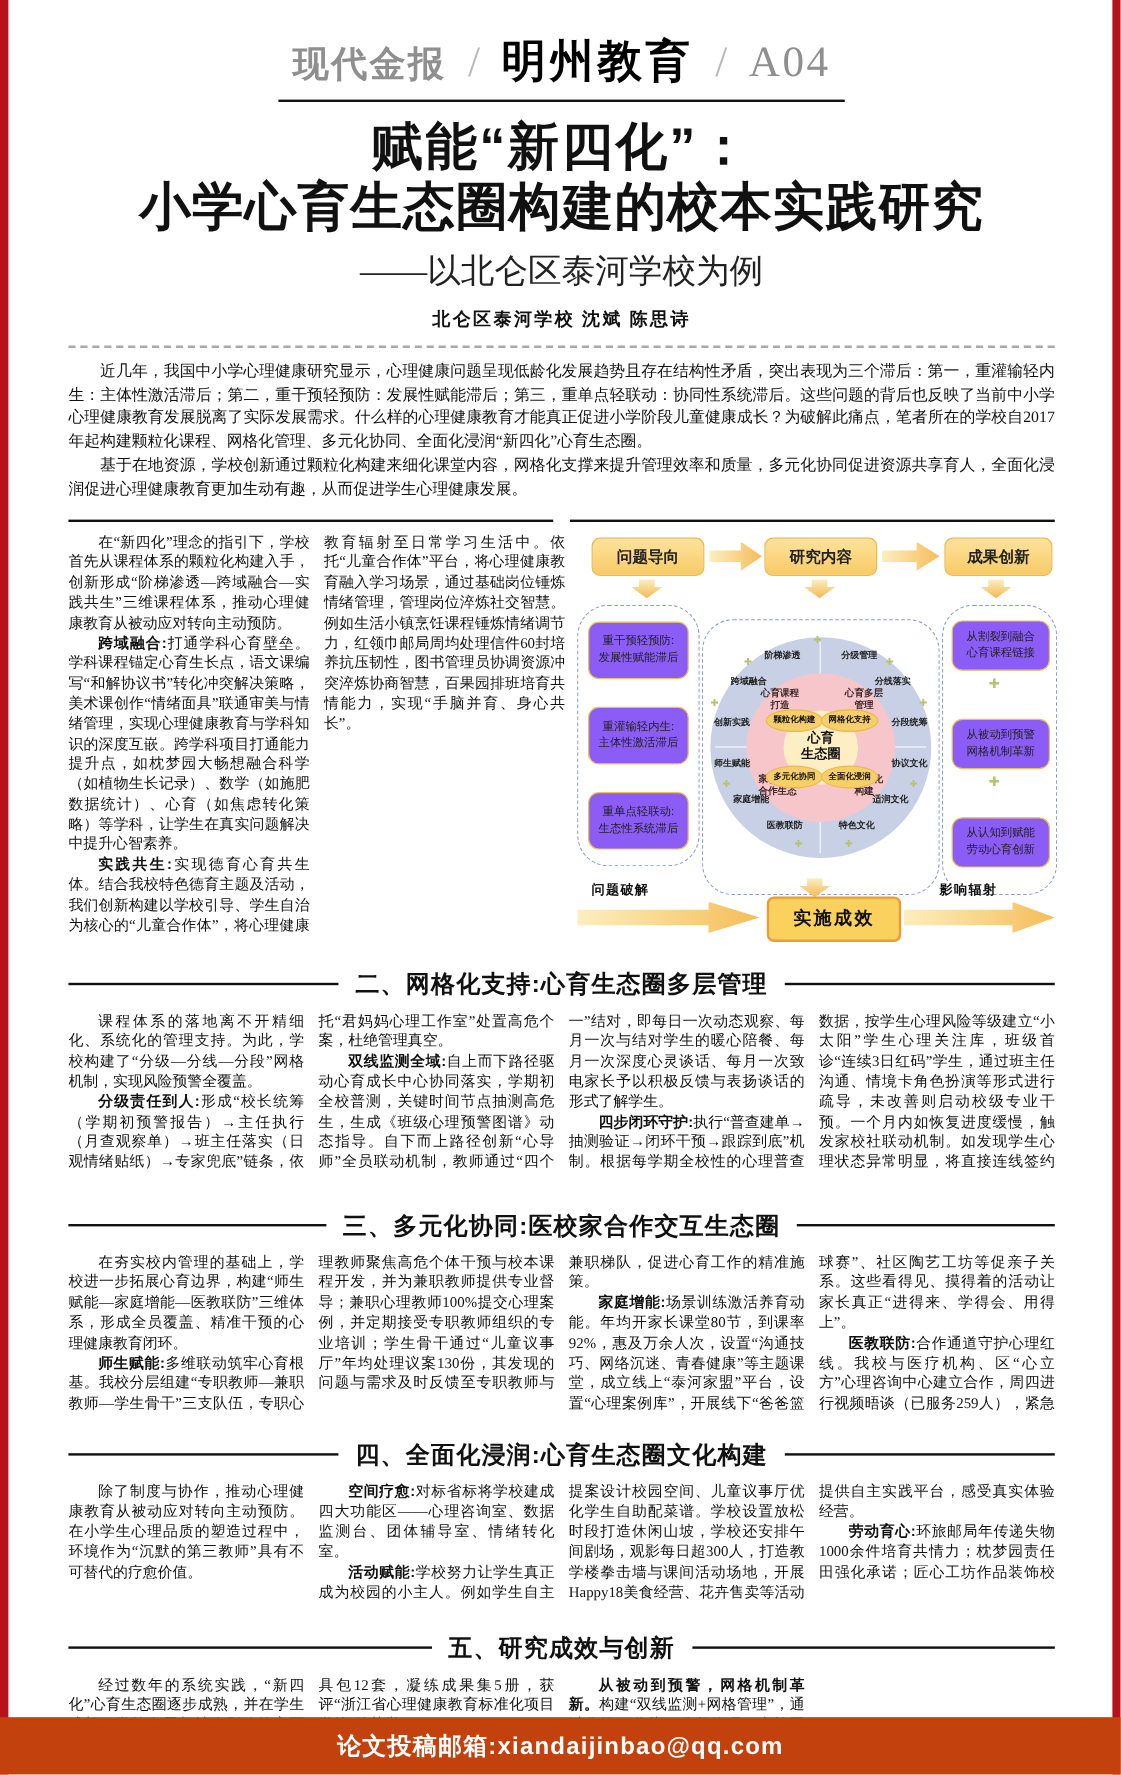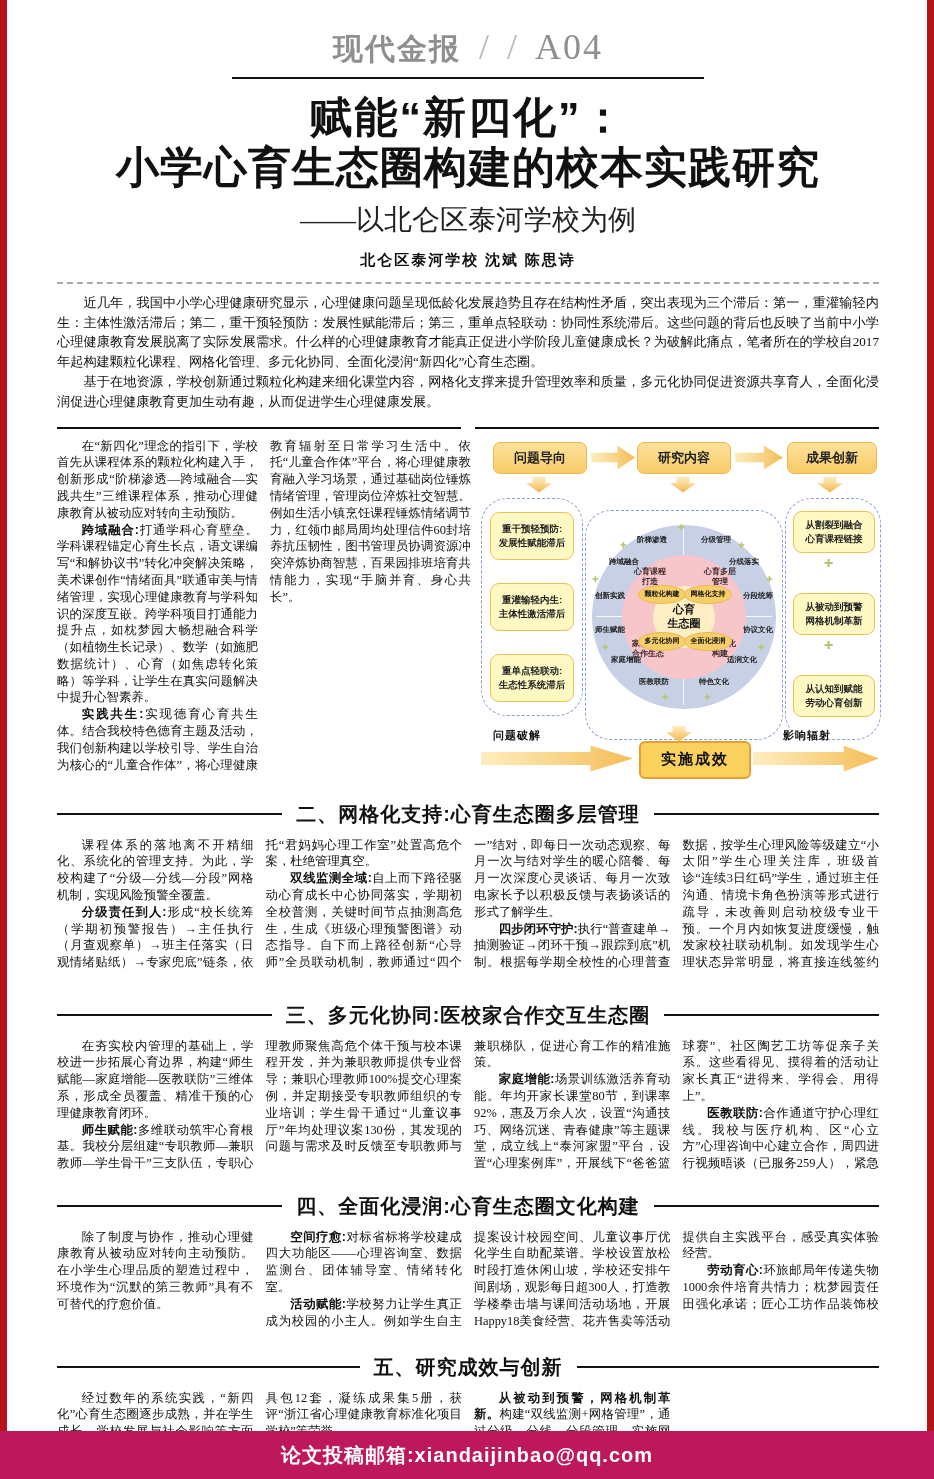--- a/index.html
+++ b/index.html
@@ -60,23 +60,23 @@
   .ha0{left:110px;width:44px;} .ha1{left:254px;width:48px;}
   .d-arrow{position:absolute;width:26px;height:16px;
            background:linear-gradient(#fdeebf,#f3b64f);
            clip-path:polygon(25% 0,75% 0,75% 42%,100% 42%,50% 100%,0 42%,25% 42%);}
   .da0{left:45px;top:39px;} .da1{left:189px;top:39px;} .da2{left:336px;top:39px;}
   .da3{left:185px;top:288px;}
   .panel{position:absolute;border:1.5px dashed #8aa0cc;border-radius:26px;}
   .pn-left{left:0;top:60px;width:100px;height:216px;}
   .pn-center{left:104px;top:72px;width:196px;height:228px;}
   .pn-right{left:304px;top:60px;width:94px;height:240px;}
-  .mini-box{position:absolute;left:8px;width:82px;background:#fef9c3;border:1px solid #eec058;
+  .mini-box{position:absolute;left:8px;width:82px;background:#8b5cf6;border:1px solid #eec058;
             border-radius:9px;display:flex;flex-direction:column;align-items:center;justify-content:center;
-            font-size:9.5px;font-weight:bold;line-height:1.45;color:#222;text-align:center;}
+            font-size:9.5px;font-weight:normal;line-height:1.45;color:#222;text-align:center;}
   .pb{height:46px;} .pb0{top:13px;} .pb1{top:84px;} .pb2{top:155px;}
   .ob{height:40px;left:7px;width:80px;} .ob0{top:12px;} .ob1{top:94px;} .ob2{top:176px;}
   .op{position:absolute;left:38px;font-size:11px;color:#b7c46c;} .op0{top:58px;} .op1{top:140px;}
   .op::before,.pl::before{content:"✚";}
   
   .circle{position:absolute;left:6px;top:14px;width:184px;height:184px;}
   .ring-outer{position:absolute;inset:0;border-radius:50%;background:#c7d0e5;}
   .div-v{position:absolute;left:91px;top:4px;width:1px;height:176px;background:rgba(255,255,255,.85);}
   .div-h{position:absolute;top:91px;left:4px;height:1px;width:176px;background:rgba(255,255,255,.85);}
   .ring-inner{position:absolute;left:30px;top:30px;width:124px;height:124px;border-radius:50%;background:#f6c6cb;}
@@ -105,37 +105,38 @@
   .b-label{position:absolute;font-size:11px;font-weight:bold;letter-spacing:1px;}
   .bl-left{left:12px;top:290px;} .bl-right{left:302px;top:290px;}
   .b-arrow{position:absolute;top:308px;height:26px;
            background:linear-gradient(to right,#fdeebf,#f5bd58);
            clip-path:polygon(0 25%,72% 25%,72% 0,100% 50%,72% 100%,72% 75%,0 75%);}
   .ba-left{left:0;width:152px;} .ba-right{left:272px;width:126px;}
   .result-box{position:absolute;left:158px;top:303px;width:108px;height:34px;background:#fbd15e;
               border:2px solid #e89d35;border-radius:6px;display:flex;align-items:center;justify-content:center;
               font-size:15px;font-weight:bold;letter-spacing:2px;}
   
-  .footer{position:absolute;left:0;bottom:0;width:100%;height:48px;background:#be185d;
+  .footer{position:absolute;left:0;bottom:0;width:100%;height:48px;background:#c2410c;
           display:flex;align-items:center;justify-content:center;}
   .footer span{color:#fff;font-size:20px;font-weight:bold;font-family:"Liberation Sans",sans-serif;
                letter-spacing:1px;}
 </style>
 </head>
 <body>
 
 <div class="page">
   <div class="strip left"></div>
   <div class="strip right"></div>
 
   <div class="content">
 
     <div class="masthead">
       <span class="mh-paper">现代金报</span>
       <span class="mh-slash">/</span>
+      <span class="mh-edition">明州教育</span>
       <span class="mh-slash">/</span>
       <span class="mh-pageno">A04</span>
     </div>
     <div class="mh-rule"></div>
 
     <div class="headline">
       <div class="hl1">赋能“新四化”：</div>
       <div class="hl2">小学心育生态圈构建的校本实践研究</div>
     </div>
     <div class="subtitle">——以北仑区泰河学校为例</div>

